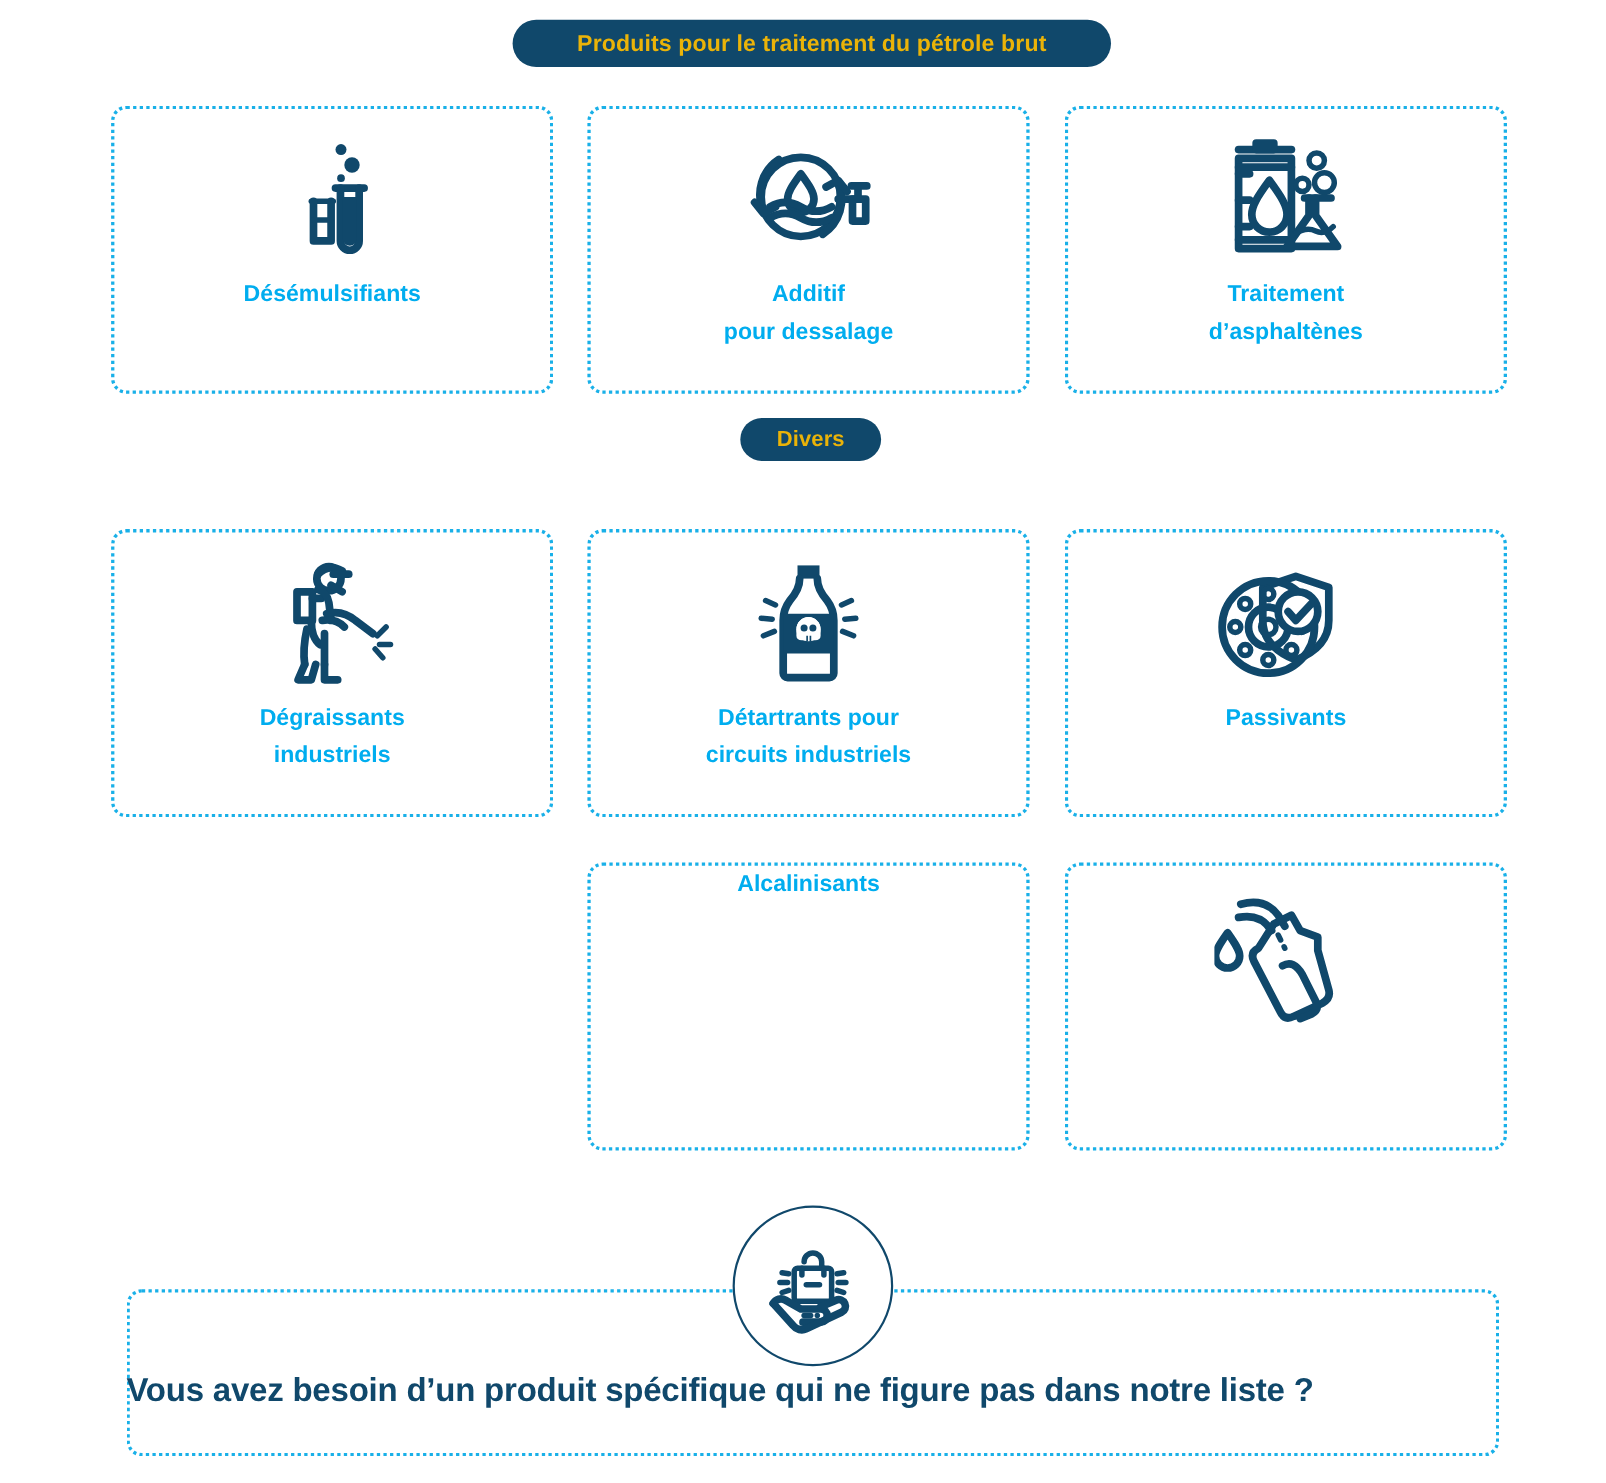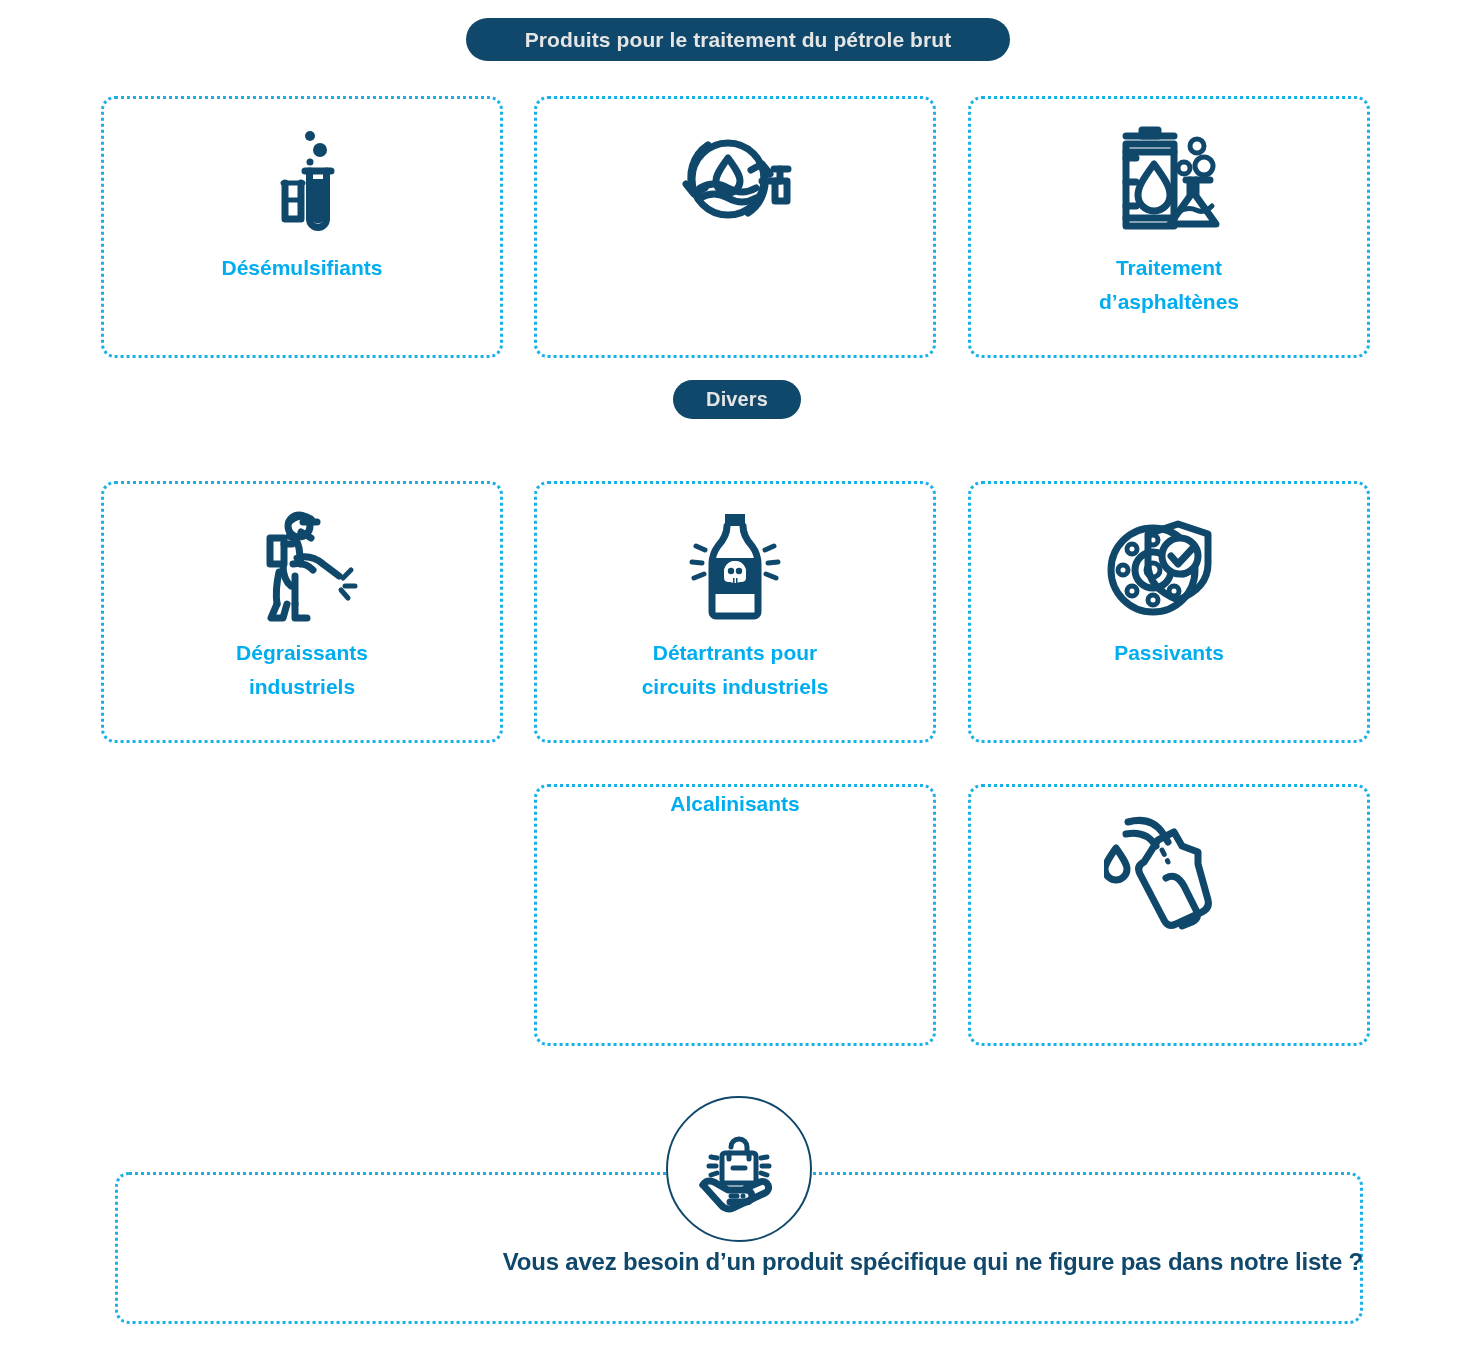--- a/index.html
+++ b/index.html
@@ -15,21 +15,21 @@
     font-family:"Liberation Sans", sans-serif;
     position:relative;overflow:hidden;
   }
 
   .page{position:relative;width:1460px;height:1348px;}
 
   
   .pill{
     position:absolute;
     background:var(--navy);
-    color:#e5e5e5;
+    color:#eab308;
     border-radius:26px;
     display:flex;align-items:center;justify-content:center;
     font-weight:600;
     letter-spacing:.1px;
     white-space:nowrap;
   }
   #pill-main{left:466px;top:18px;width:544px;height:43px;font-size:21px;}
   #pill-divers{left:673px;top:380px;width:128px;height:39px;font-size:20px;}
 
   
@@ -77,23 +77,23 @@
   #cta-box{
     position:absolute;
     left:115px;top:1172px;width:1248px;height:152px;
     border:3px dotted var(--dot);
     border-radius:14px;
     background:transparent;
   }
   #cta-text{
     position:absolute;
     left:115px;top:1248px;width:1248px;
-    text-align:right;
+    text-align:left;
     color:var(--navy);
-    font-size:24px;font-weight:700;
+    font-size:30px;font-weight:700;
     letter-spacing:-.2px;
   }
   #cta-circle{
     position:absolute;
     left:666px;top:1096px;
     width:146px;height:146px;
     border:2px solid var(--navy);
     border-radius:50%;
     background:#fff;
     display:flex;align-items:center;justify-content:center;
@@ -134,20 +134,24 @@
         <path class="st" d="M30 66 q14 -8 28 0 q14 8 28 0"></path>
         <path class="st" d="M30 76 q14 -8 28 0 q14 8 28 0"></path>
         <path class="st" d="M24 70 a38 38 0 0 1 14 -47"></path>
         <path class="st" d="M92 44 a38 38 0 0 1 -14 47"></path>
         <path class="st" d="M16 62 l8 10 l11 -6"></path>
         <path class="st" d="M100 52 l-8 -10 l-11 6"></path>
         <path class="st" d="M92 59 h18 v-12"></path>
         <path class="st" d="M104 47 h14"></path>
         <path class="st" d="M105 59 h12 v20 h-12 z"></path>
       </svg>
+    </div>
+    <div class="label">
+      <span>Additif</span><br>
+      <span>pour dessalage</span>
     </div>
   </div>
 
   <div class="card col3 rowA">
     <div class="icon-wrap">
       <svg width="130" height="120" viewBox="0 0 130 120">
         <path class="st" d="M22 22 h48 v82 h-48 z"></path>
         <path class="st" d="M22 14 h48"></path>
         <path class="st" d="M38 8 h16 v6 h-16 z"></path>
         <path class="st" d="M22 36 h10 M22 60 h10 M22 84 h10"></path>

